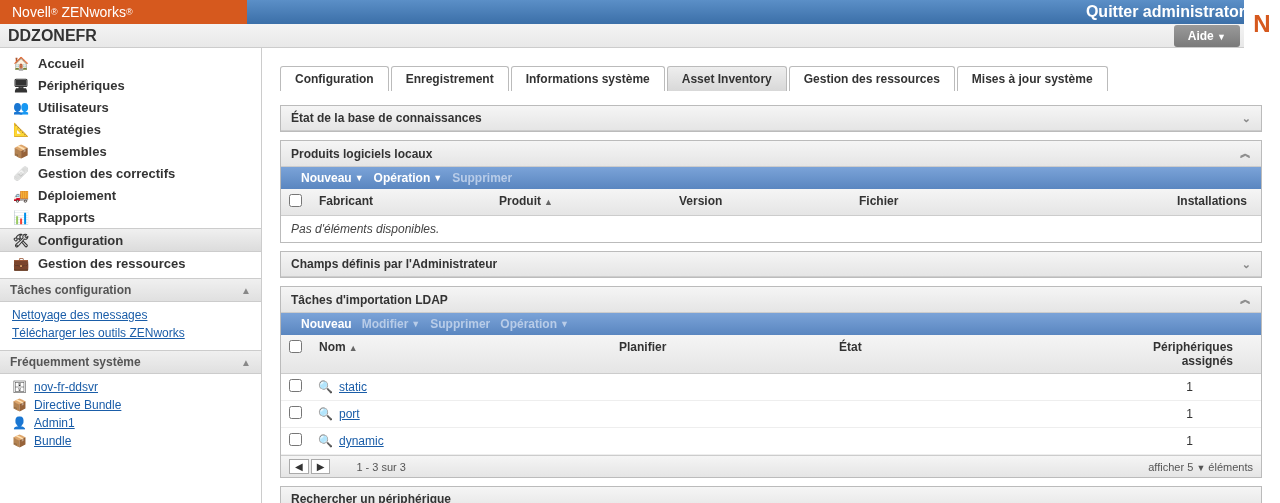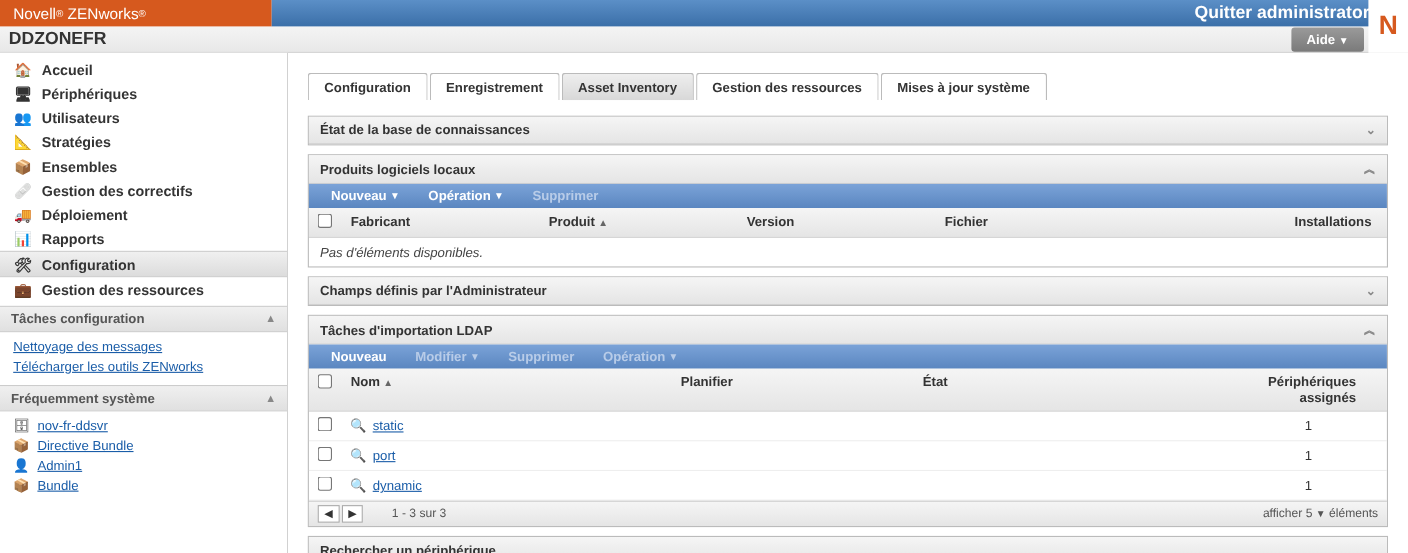--- a/index.html
+++ b/index.html
@@ -27,21 +27,21 @@
 .freq-item { display: flex; align-items: center; padding: 2px 12px; }
 .freq-icon { width: 16px; margin-right: 6px; }
 .freq-link { color: #1a5da8; text-decoration: underline; cursor: pointer; }
 .main { flex: 1; background: #fff; padding: 0; overflow-y: auto; position: relative; }
 .tabs { display: flex; margin: 18px 0 14px 18px; }
 .tab { padding: 5px 14px; background: #fff; border: 1px solid #bbb; border-bottom: none; margin-right: 2px; font-weight: bold; color: #333; cursor: pointer; border-radius: 3px 3px 0 0; font-size: 12px; }
 .tab.active { background: linear-gradient(#eee, #d8d8d8); }
 .panel { margin: 0 18px 8px 18px; border: 1px solid #bbb; }
 .panel-header { background: linear-gradient(#f5f5f5, #e5e5e5); padding: 5px 10px; font-weight: bold; color: #333; display: flex; justify-content: space-between; align-items: center; border-bottom: 1px solid #ccc; }
 .panel-chevron { color: #888; font-size: 11px; cursor: pointer; }
-.action-bar { background: linear-gradient(#7ba3d8, #5a86c0); padding: 4px 20px; color: #fff; font-weight: bold; display: flex; align-items: center; gap: 26px; }
+.action-bar { background: linear-gradient(#7ba3d8, #5a86c0); padding: 4px 20px; color: #fff; font-weight: bold; display: flex; align-items: center; gap: 10px; }
 .action-item { cursor: pointer; display: inline-flex; align-items: center; }
 .action-item.disabled { color: #b8cce8; }
 .action-arrow { font-size: 9px; margin-left: 3px; }
 .table-header { background: linear-gradient(#f5f5f5, #e5e5e5); display: flex; padding: 5px 8px; font-weight: bold; color: #333; border-bottom: 1px solid #ccc; }
 .th-check { width: 24px; }
 .th { padding: 0 6px; }
 .empty-row { padding: 6px 10px; font-style: italic; color: #444; }
 .data-row { display: flex; align-items: center; padding: 5px 8px; border-bottom: 1px solid #eee; }
 .td-check { width: 24px; }
 .td-icon { width: 26px; text-align: center; color: #6a8fc0; }
@@ -148,20 +148,21 @@
           <span class="freq-icon">📦</span>
           <a class="freq-link">Bundle</a>
         </div>
       </div>
   </div>
 
   <div class="main">
     <div class="tabs" id="tabs">
         <span class="tab">Configuration</span>
         <span class="tab">Enregistrement</span>
+        <span class="tab">Informations système</span>
         <span class="tab active">Asset Inventory</span>
         <span class="tab">Gestion des ressources</span>
         <span class="tab">Mises à jour système</span>
       </div>
 
     <div class="panel">
       <div class="panel-header">
         <span>État de la base de connaissances</span>
         <span class="panel-chevron">⌄</span>
       </div>

